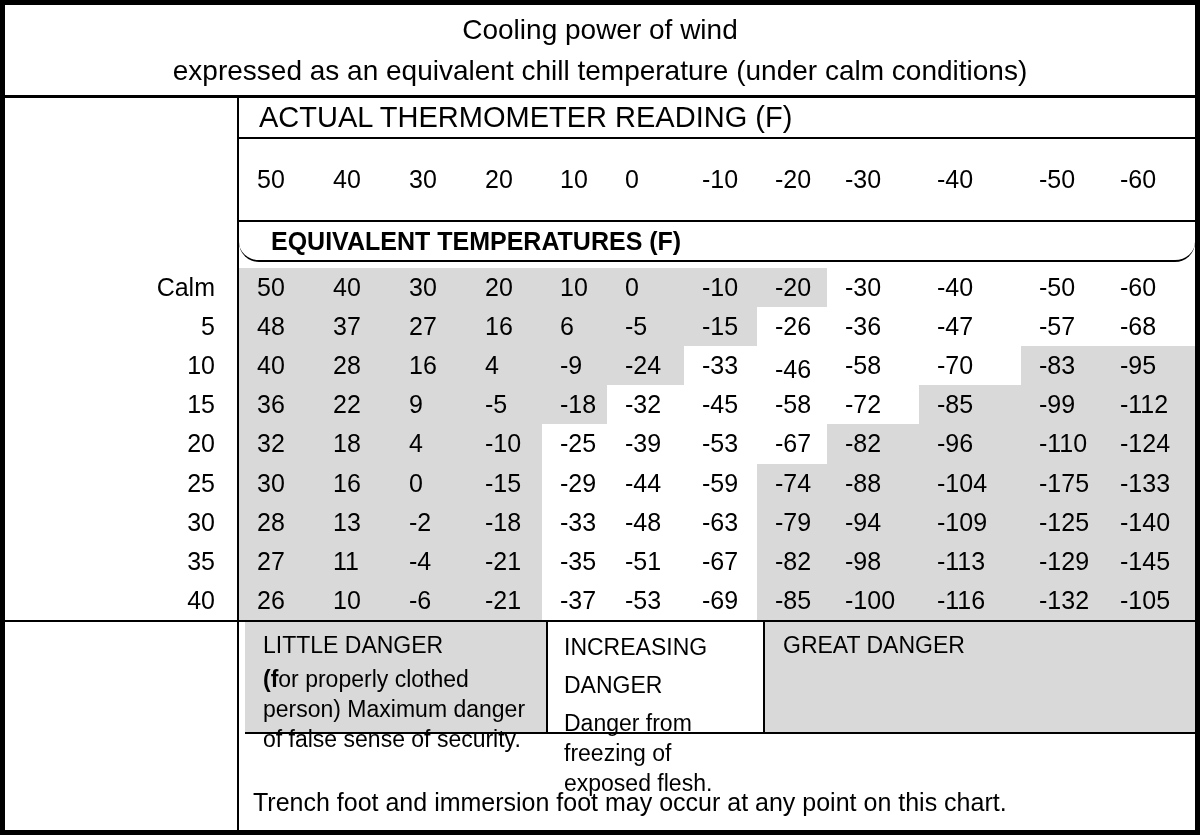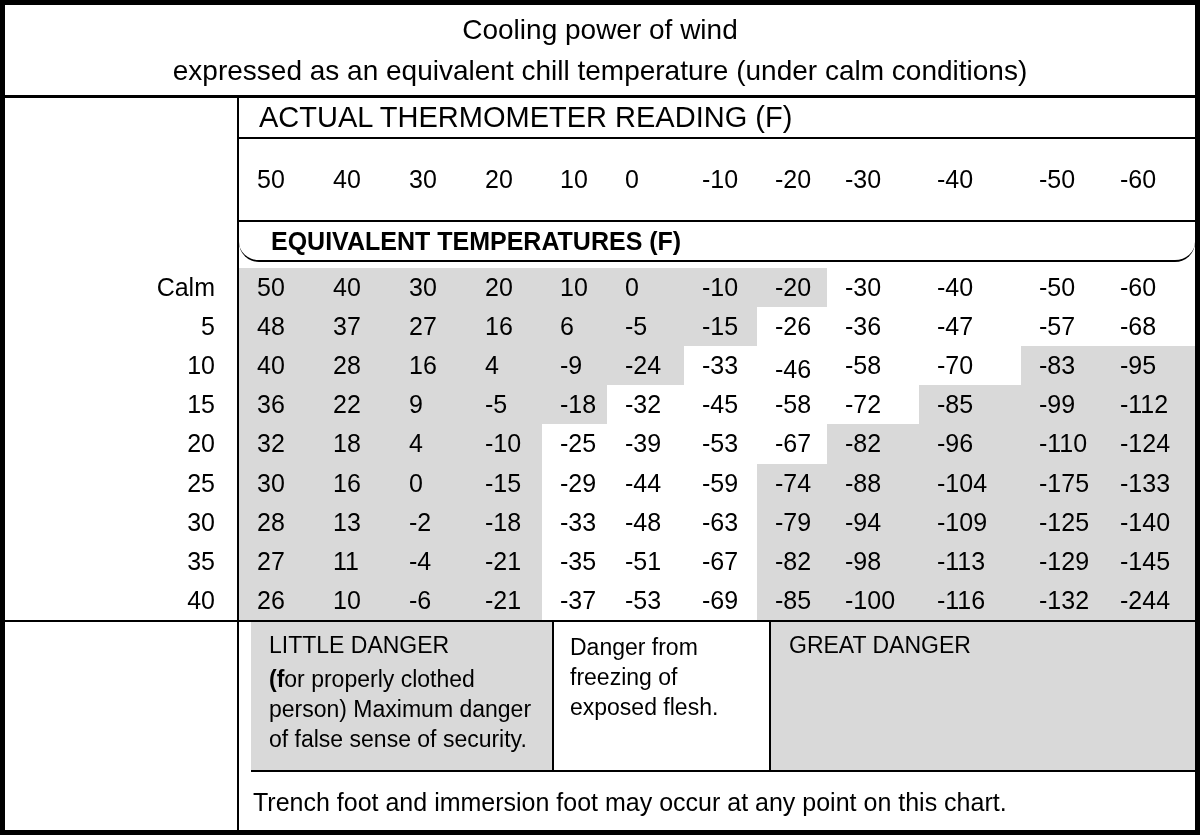--- a/index.html
+++ b/index.html
@@ -48,21 +48,21 @@
     font-weight:bold; font-size:25px;border-radius:23px;
   }
   
   .data-grid{ position:absolute; left:234px; right:0; top:263px; height:352px; display:flex; flex-direction:column; }
   .drow{ flex:1; display:flex; align-items:stretch; }
   .dcell{ box-sizing:border-box; display:flex; align-items:center; padding-left:18px; font-size:25px; }
   .shade{ background:var(--shade); }
   
   .mid-line{ position:absolute; left:0; right:0; top:615px; height:2px; background:var(--line); }
   .danger-area{
-    position:absolute; left:246px; right:0; top:617px; height:150px; box-sizing:border-box;
+    position:absolute; left:240px; right:0; top:617px; height:112px; box-sizing:border-box;
     border-bottom:2px solid var(--line); display:flex; align-items:stretch;
   }
   .zone{ box-sizing:border-box; font-size:23px; line-height:30px; }
   .zone-little{ width:301px; padding:8px 0 0 18px; }
   .zone-increasing{ width:219px; background:#fff; border-left:2px solid var(--line); border-right:2px solid var(--line); padding:6px 0 0 16px; }
   .zone-great{ flex:1; padding:8px 0 0 18px; }
   .zone-title{ margin:0 0 4px 0; }
   .zone-title-tall{ line-height:38px; margin:0; }
   .zone-body{ width:282px; }
   .zone-body-narrow{ width:176px; margin-top:4px; }
@@ -234,33 +234,34 @@
         <div class="dcell shade" style="width: 76px;">10</div>
         <div class="dcell shade" style="width: 76px;">-6</div>
         <div class="dcell shade" style="width: 75px;">-21</div>
         <div class="dcell" style="width: 65px;">-37</div>
         <div class="dcell" style="width: 77px;">-53</div>
         <div class="dcell" style="width: 73px;">-69</div>
         <div class="dcell shade" style="width: 70px;">-85</div>
         <div class="dcell shade" style="width: 92px;">-100</div>
         <div class="dcell shade" style="width: 102px;">-116</div>
         <div class="dcell shade" style="width: 81px;">-132</div>
-        <div class="dcell shade" style="width: 93px; flex: 1 1 0%;">-244</div>
+        <div class="dcell shade" style="width: 93px; flex: 1 1 0%;">-105</div>
       </div>
     </div>
 
   <div class="mid-line"></div>
 
 
   <div class="danger-area">
     <div class="zone zone-little shade">
       <div class="zone-title">LITTLE DANGER</div>
       <div class="zone-body"><b>(f</b><span>or properly clothed person) Maximum danger of false sense of security.</span></div>
     </div>
     <div class="zone zone-increasing">
+      <div class="zone-title-tall zone-body-narrow" style="margin-top:0;">INCREASING DANGER</div>
       <div class="zone-body-narrow">Danger from freezing of exposed flesh.</div>
     </div>
     <div class="zone zone-great shade">
       <div class="zone-title">GREAT DANGER</div>
     </div>
   </div>
 
   <div class="trench-row">Trench foot and immersion foot may occur at any point on this chart.</div>
 
 </div>

